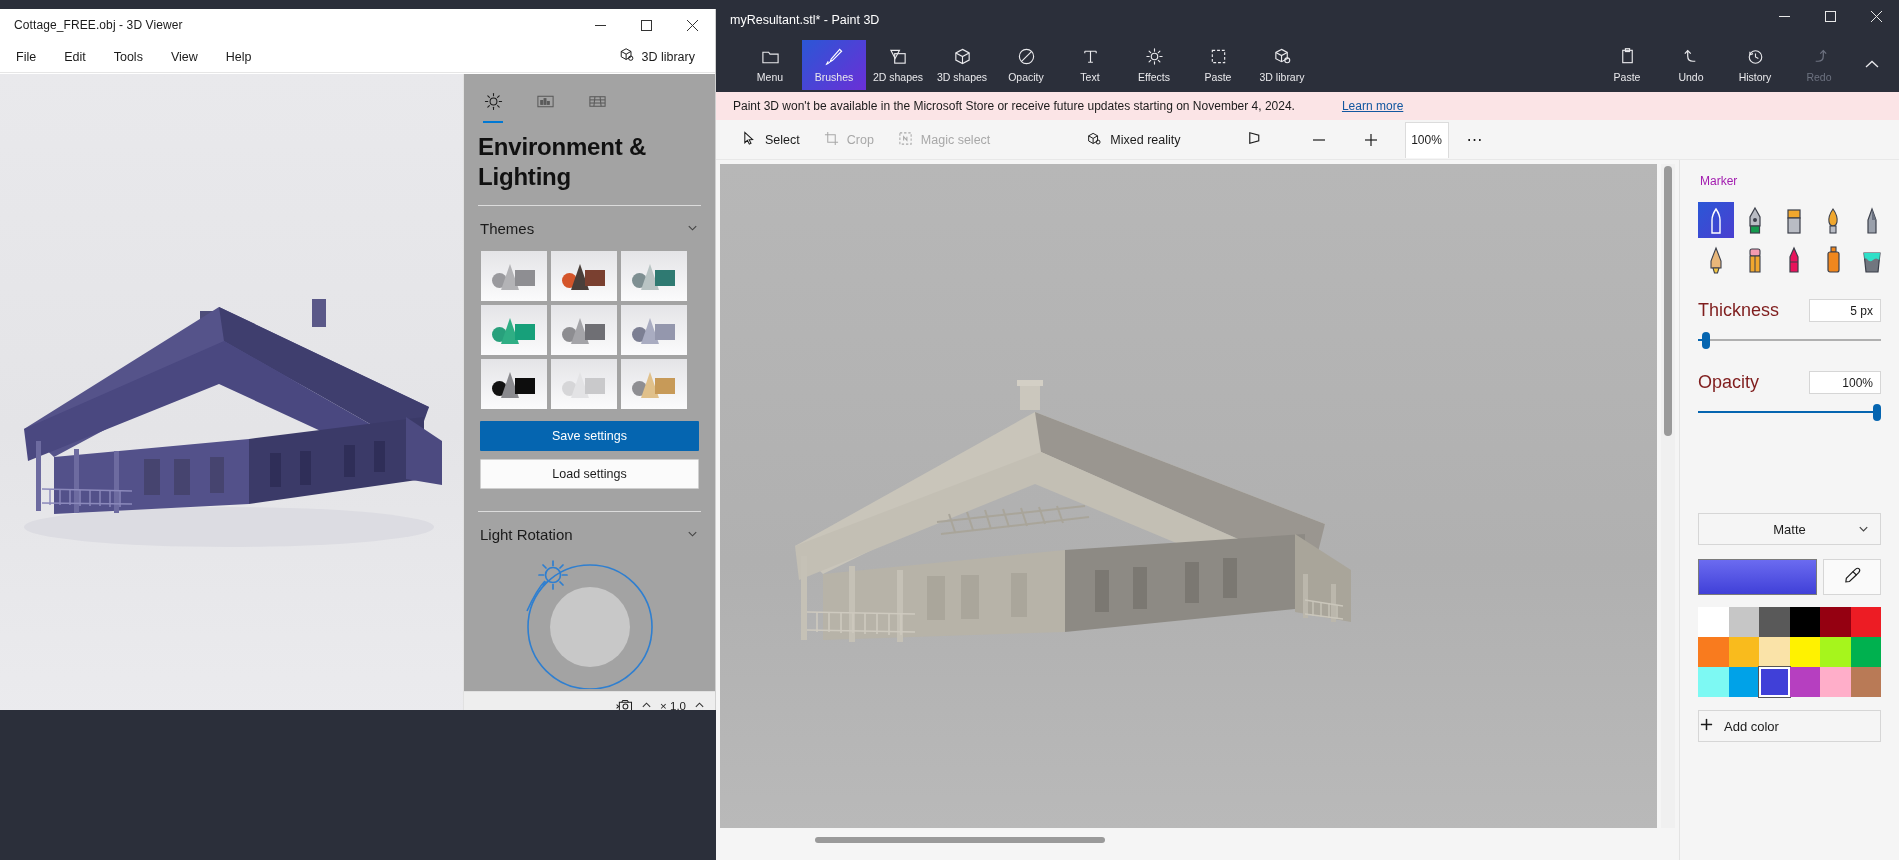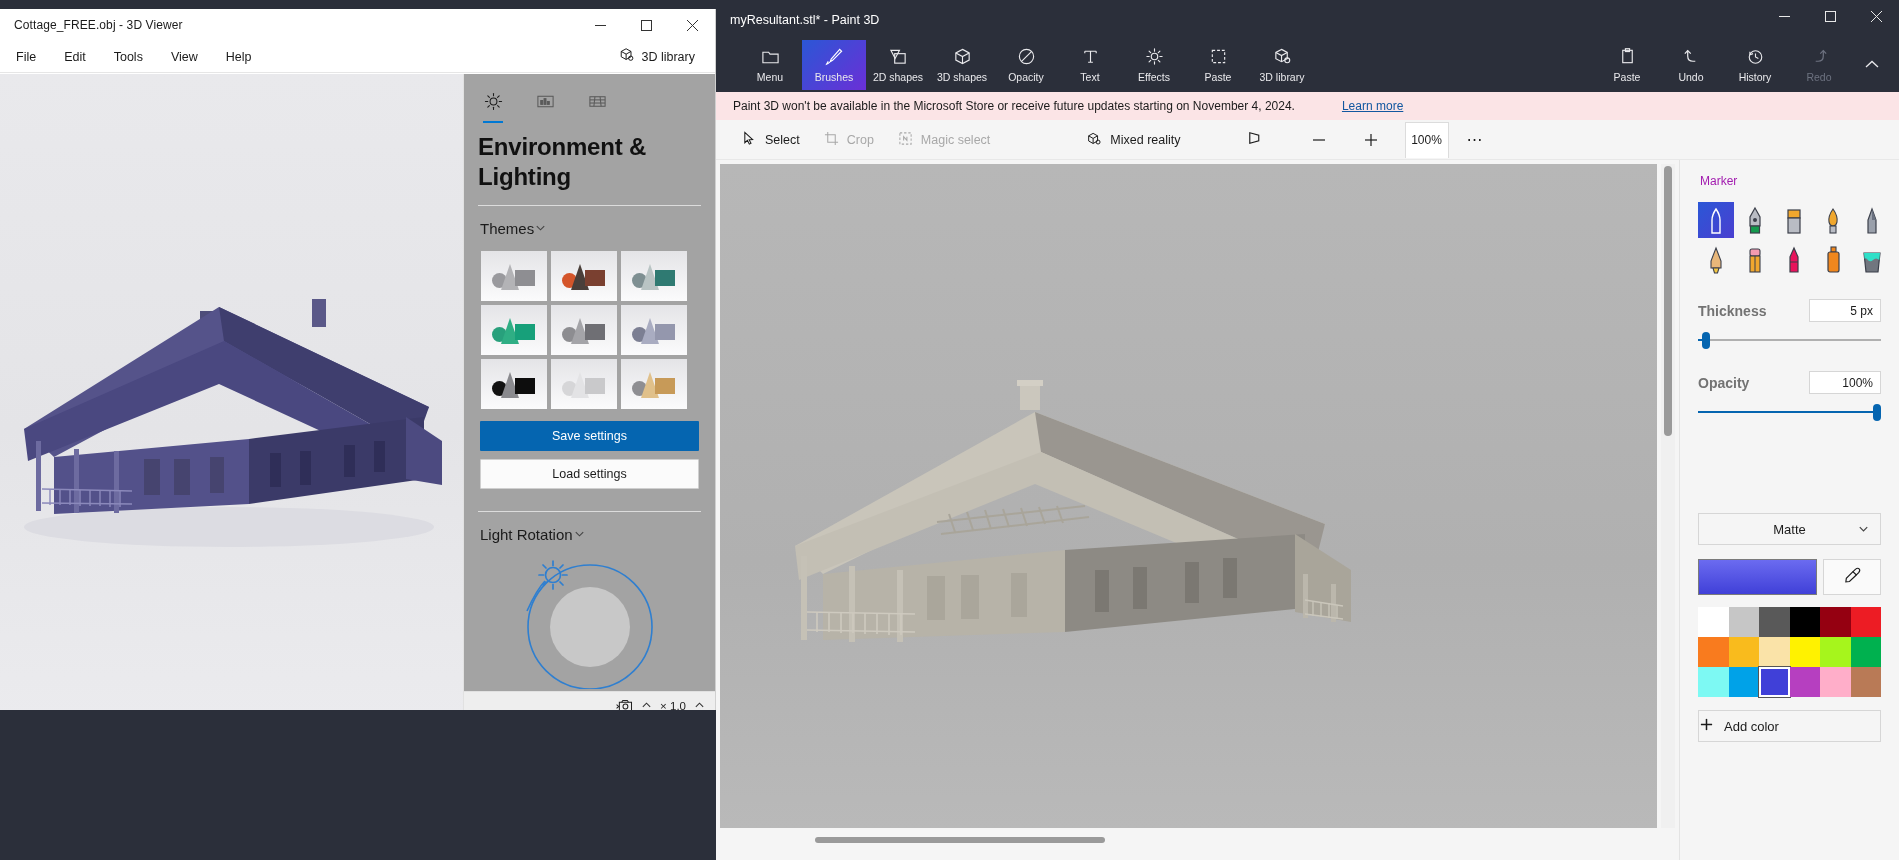--- a/index.html
+++ b/index.html
@@ -30,21 +30,21 @@
   #env-panel { width:252px; flex:0 0 252px; background:#a3a3a3; position:relative;
     border-left:1px solid #e1e1e1; overflow:hidden; }
   .env-tabs { display:flex; gap:26px; padding:16px 0 0 16px; }
   .env-tab { width:26px; height:26px; display:flex; align-items:center; justify-content:center;
     position:relative; color:#444; }
   .env-tab.active::after { content:""; position:absolute; bottom:-7px; left:3px; width:20px;
     height:2.5px; background:#0078d4; }
   .env-title { font-size:24px; font-weight:600; color:#111; padding:16px 14px 0 14px;
     line-height:1.23; letter-spacing:-.2px; }
   .env-divider { height:1px; background:#dcdcdc; margin:14px 14px 0 14px; }
-  .sec-head { display:flex; align-items:center; 
+  .sec-head { display:flex; align-items:center; justify-content:space-between;
     padding:14px 16px 8px 16px; }
   .sec-head .t { font-size:15px; color:#1b1b1b; }
   .chev { color:#555; font-size:12px; }
 
   .theme-grid { display:grid; grid-template-columns:repeat(3,66px); grid-gap:4px;
     padding:6px 0 0 17px; }
   .theme-cell { width:66px; height:50px; background:linear-gradient(180deg,#e4e4e7,#fbfbfc);
     position:relative; overflow:hidden; }
   .th-sq { position:absolute; width:20px; height:16px; left:34px; top:19px; }
   .th-cone { position:absolute; left:20px; top:13px; width:0; height:0;
@@ -115,21 +115,21 @@
   #p-right { width:220px; flex:0 0 220px; background:#f5f5f5; border-left:1px solid #e3e3e3;
     position:relative; padding:0 18px; }
   .panel-title { font-size:12px; color:#a21caf; padding:14px 0 0 2px; }
   .brush-grid { display:grid; grid-template-columns:repeat(5,36px); grid-gap:3px;
     padding:14px 0 0 0; }
   .brush-cell { width:36px; height:36px; display:flex; align-items:flex-end;
     justify-content:center; position:relative; }
   .brush-cell.active { background:linear-gradient(135deg,#2b57d6,#4a3fd0); }
 
   .fld-row { display:flex; align-items:center; justify-content:space-between; margin-top:22px; }
-  .fld-label { font-size:14px; color:#737373;font-weight:bold; }
+  .fld-label { font-size:18px; color:#7f1d1d; }
   .fld-box { width:72px; height:23px; background:#fff; border:1px solid #d6d6d6;
     font-size:12px; color:#1b1b1b; display:flex; align-items:center; justify-content:flex-end;
     padding-right:7px; }
   .slider { position:relative; height:18px; margin-top:9px; }
   .slider .track { position:absolute; left:0; right:0; top:8px; height:2px; background:#b0b0b0; }
   .slider .fill { position:absolute; left:0; top:8px; height:2px; background:#0565b0; }
   .slider .thumb { position:absolute; top:1px; width:8px; height:17px; border-radius:4px;
     background:#0565b0; }
 
   .dropdown { margin-top:28px; height:32px; border:1px solid #d6d6d6; background:#f5f5f5;

